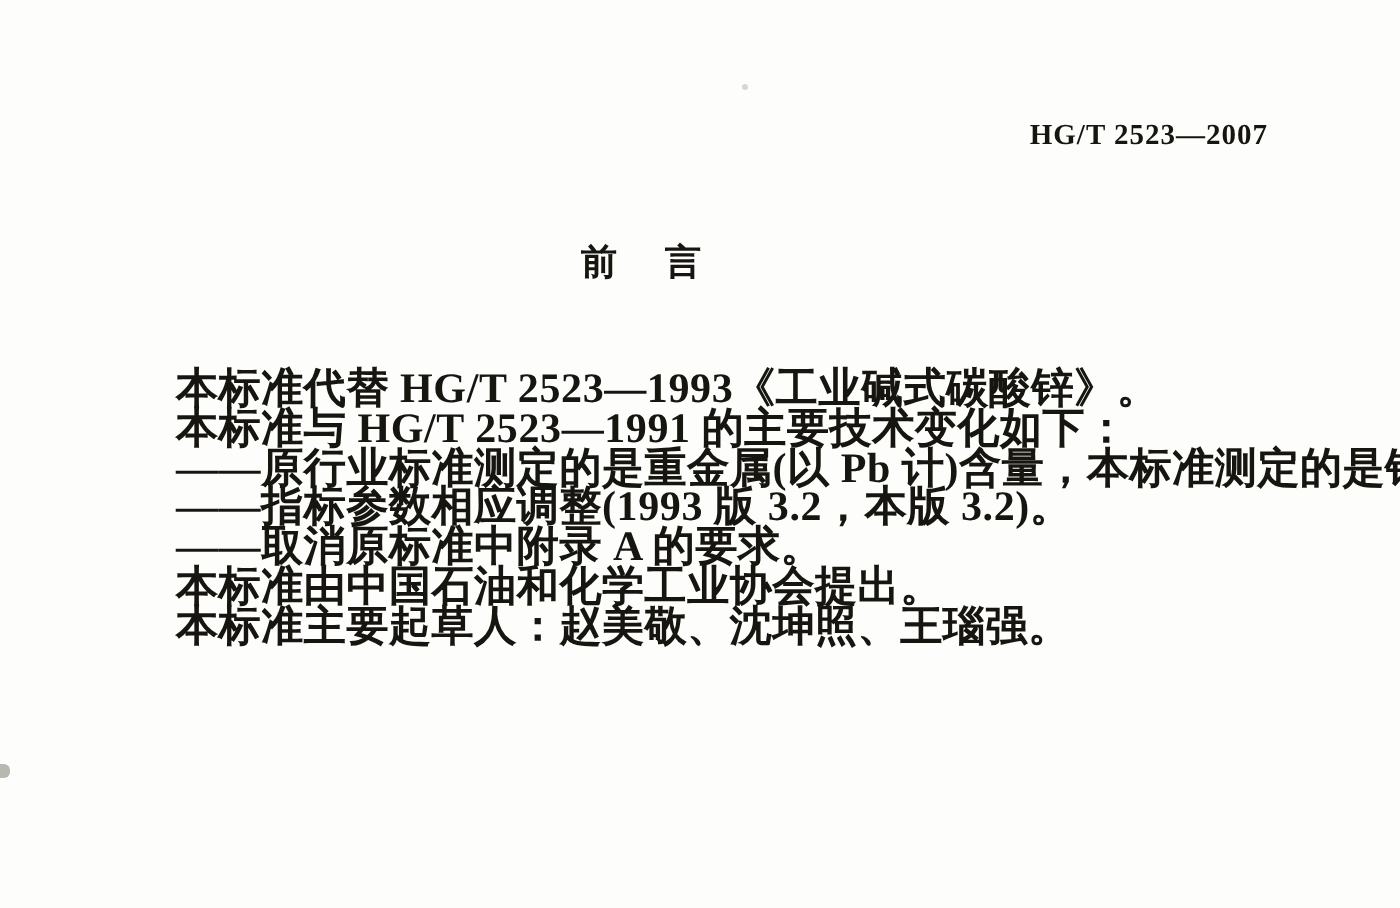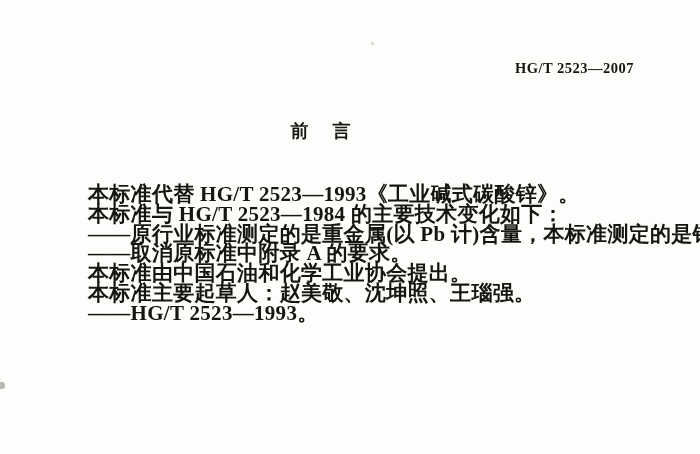--- a/index.html
+++ b/index.html
@@ -79,24 +79,24 @@
 <body>
 
 <div class="page">
 
   <div class="doc-code">HG/T 2523—2007</div>
 
   <div class="doc-title">前　言</div>
 
   <div class="doc-body">
     <div class="text-line indent">本标准代替 HG/T 2523—1993《工业碱式碳酸锌》。</div>
-    <div class="text-line indent">本标准与 HG/T 2523—1984 的主要技术变化如下：</div>
+    <div class="text-line indent">本标准与 HG/T 2523—1991 的主要技术变化如下：</div>
     <div class="text-line indent">——原行业标准测定的是重金属(以 Pb 计)含量，本标准测定的是铅含量的指标，试验方法做相应</div>
+    <div class="text-line indent">——指标参数相应调整(1993 版 3.2，本版 3.2)。</div>
     <div class="text-line indent">——取消原标准中附录 A 的要求。</div>
     <div class="text-line indent">本标准由中国石油和化学工业协会提出。</div>
     <div class="text-line indent">本标准主要起草人：赵美敬、沈坤照、王瑙强。</div>
-    <div class="text-line indent">——HG/T 2523—1993。</div>
   </div>
 
   <div class="speck-left"></div>
   <div class="speck-top"></div>
 
 </div>
 
 </body></html>

